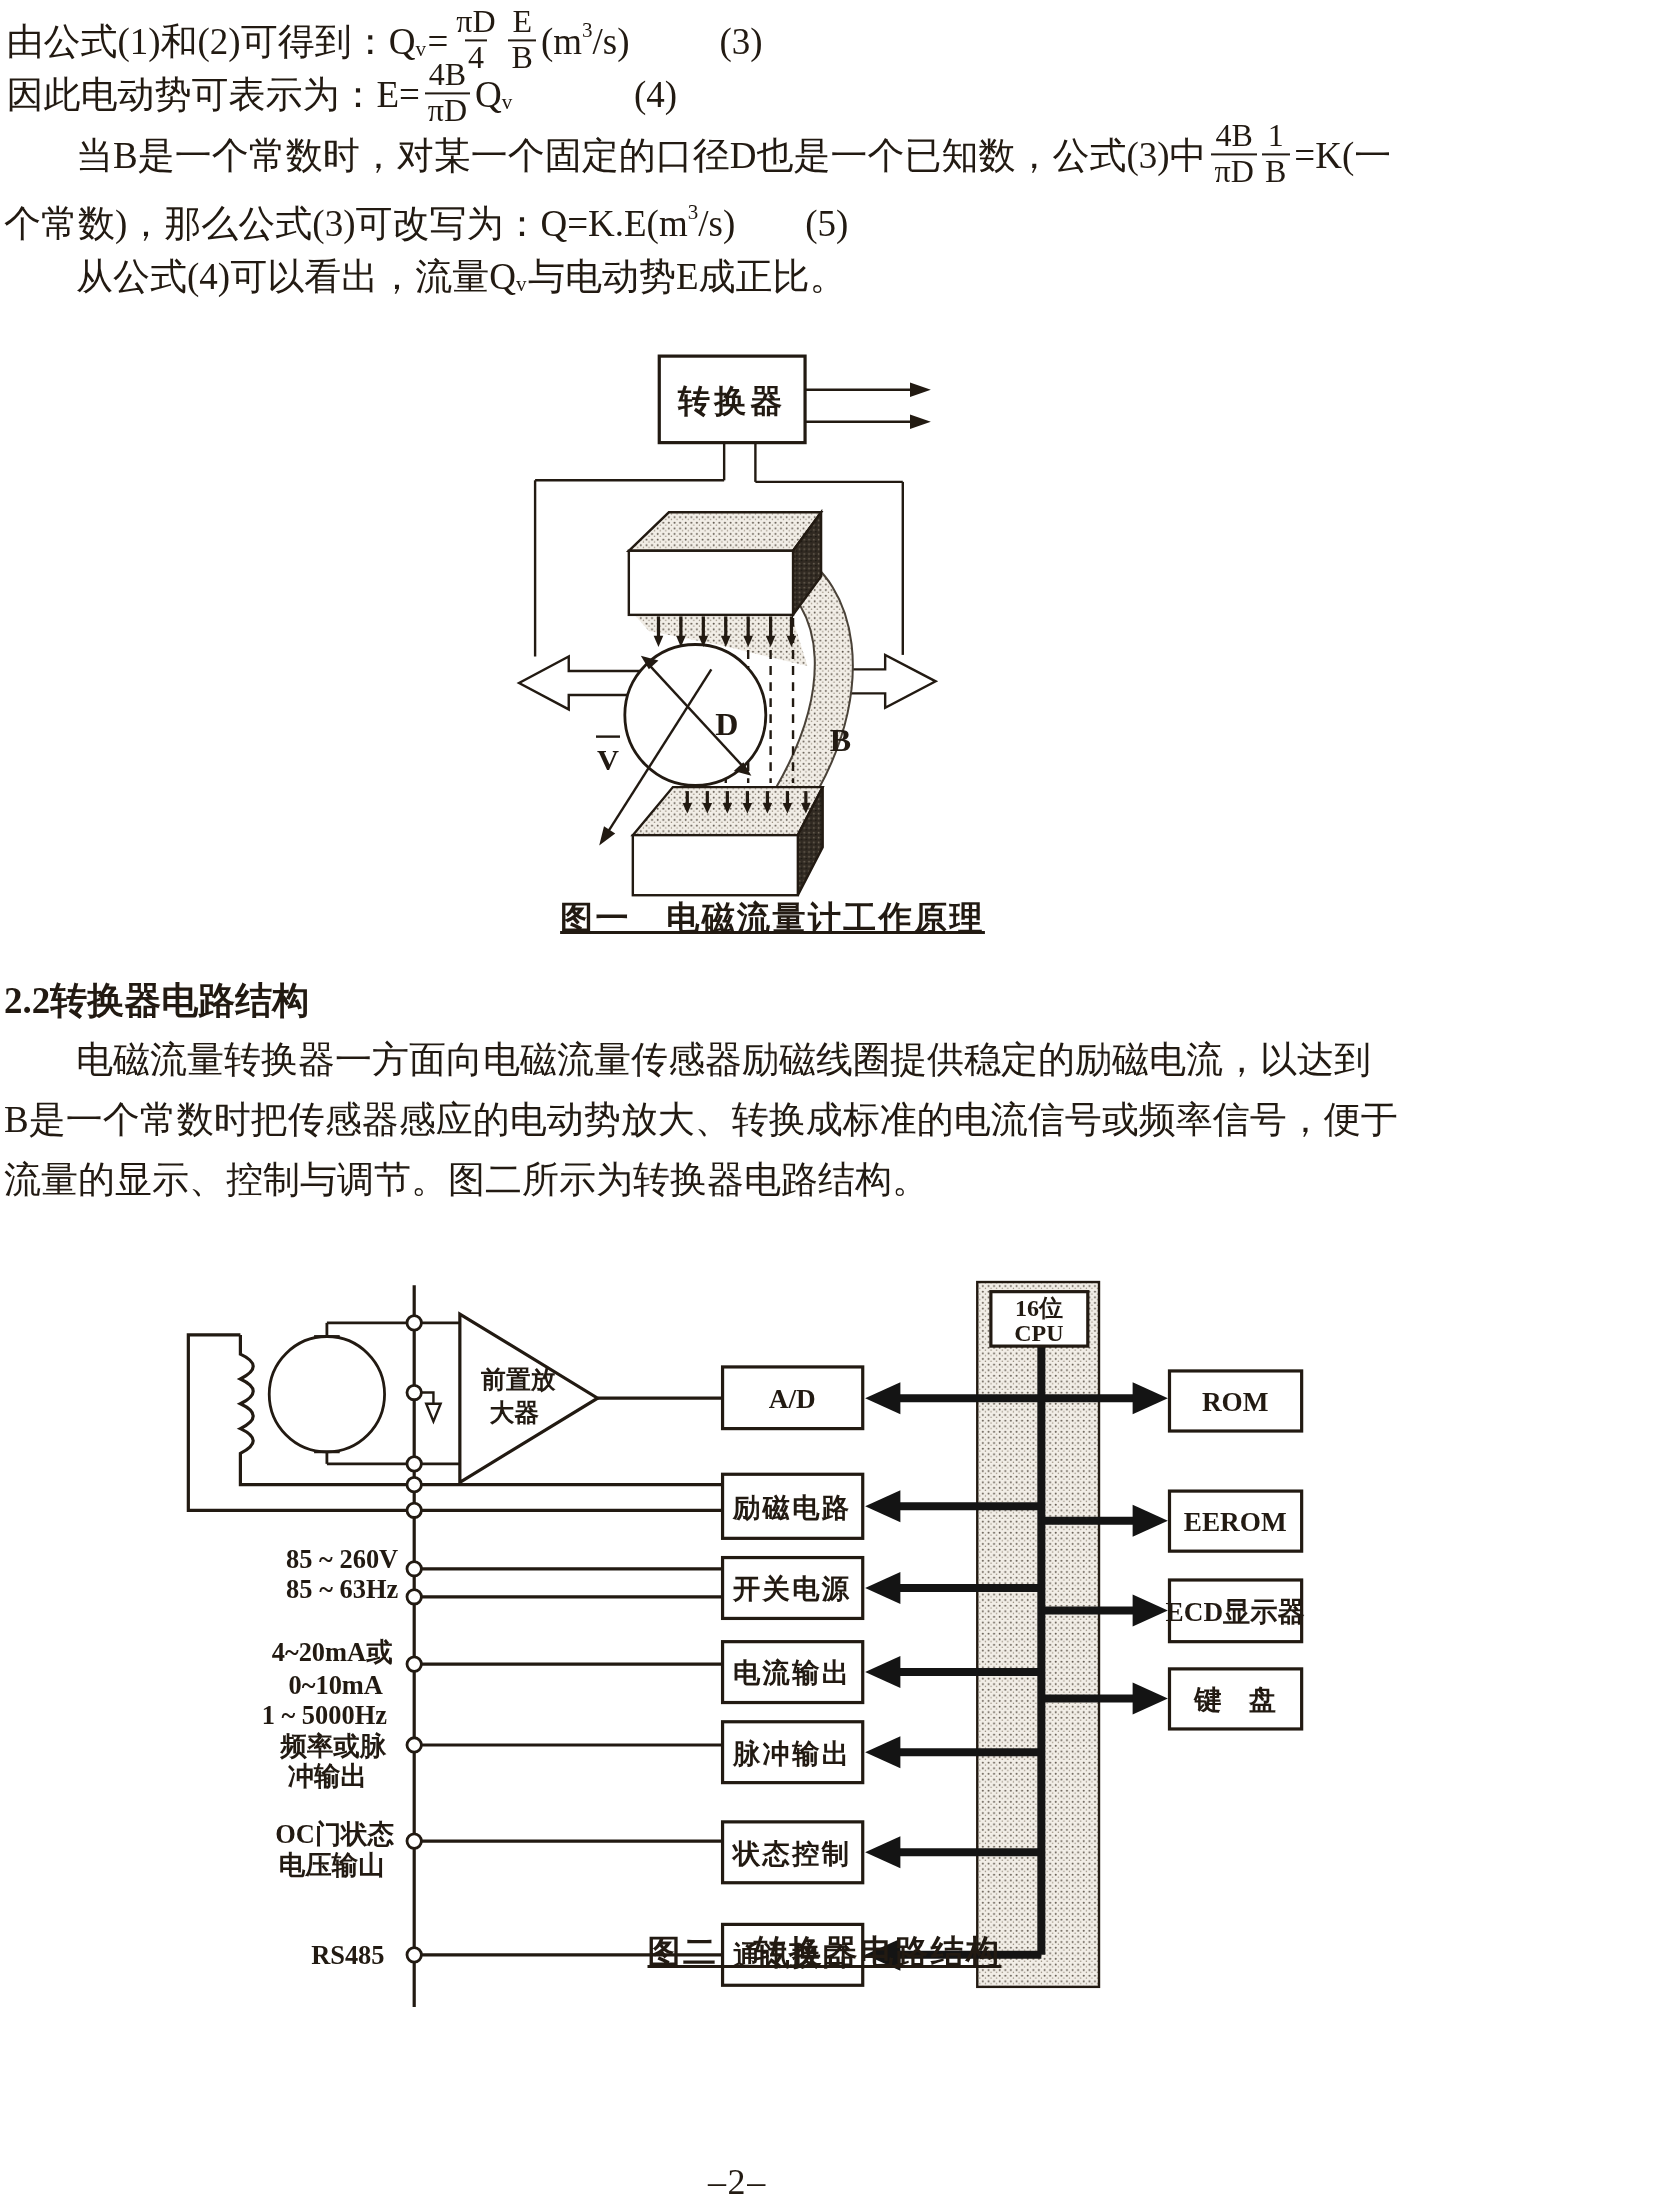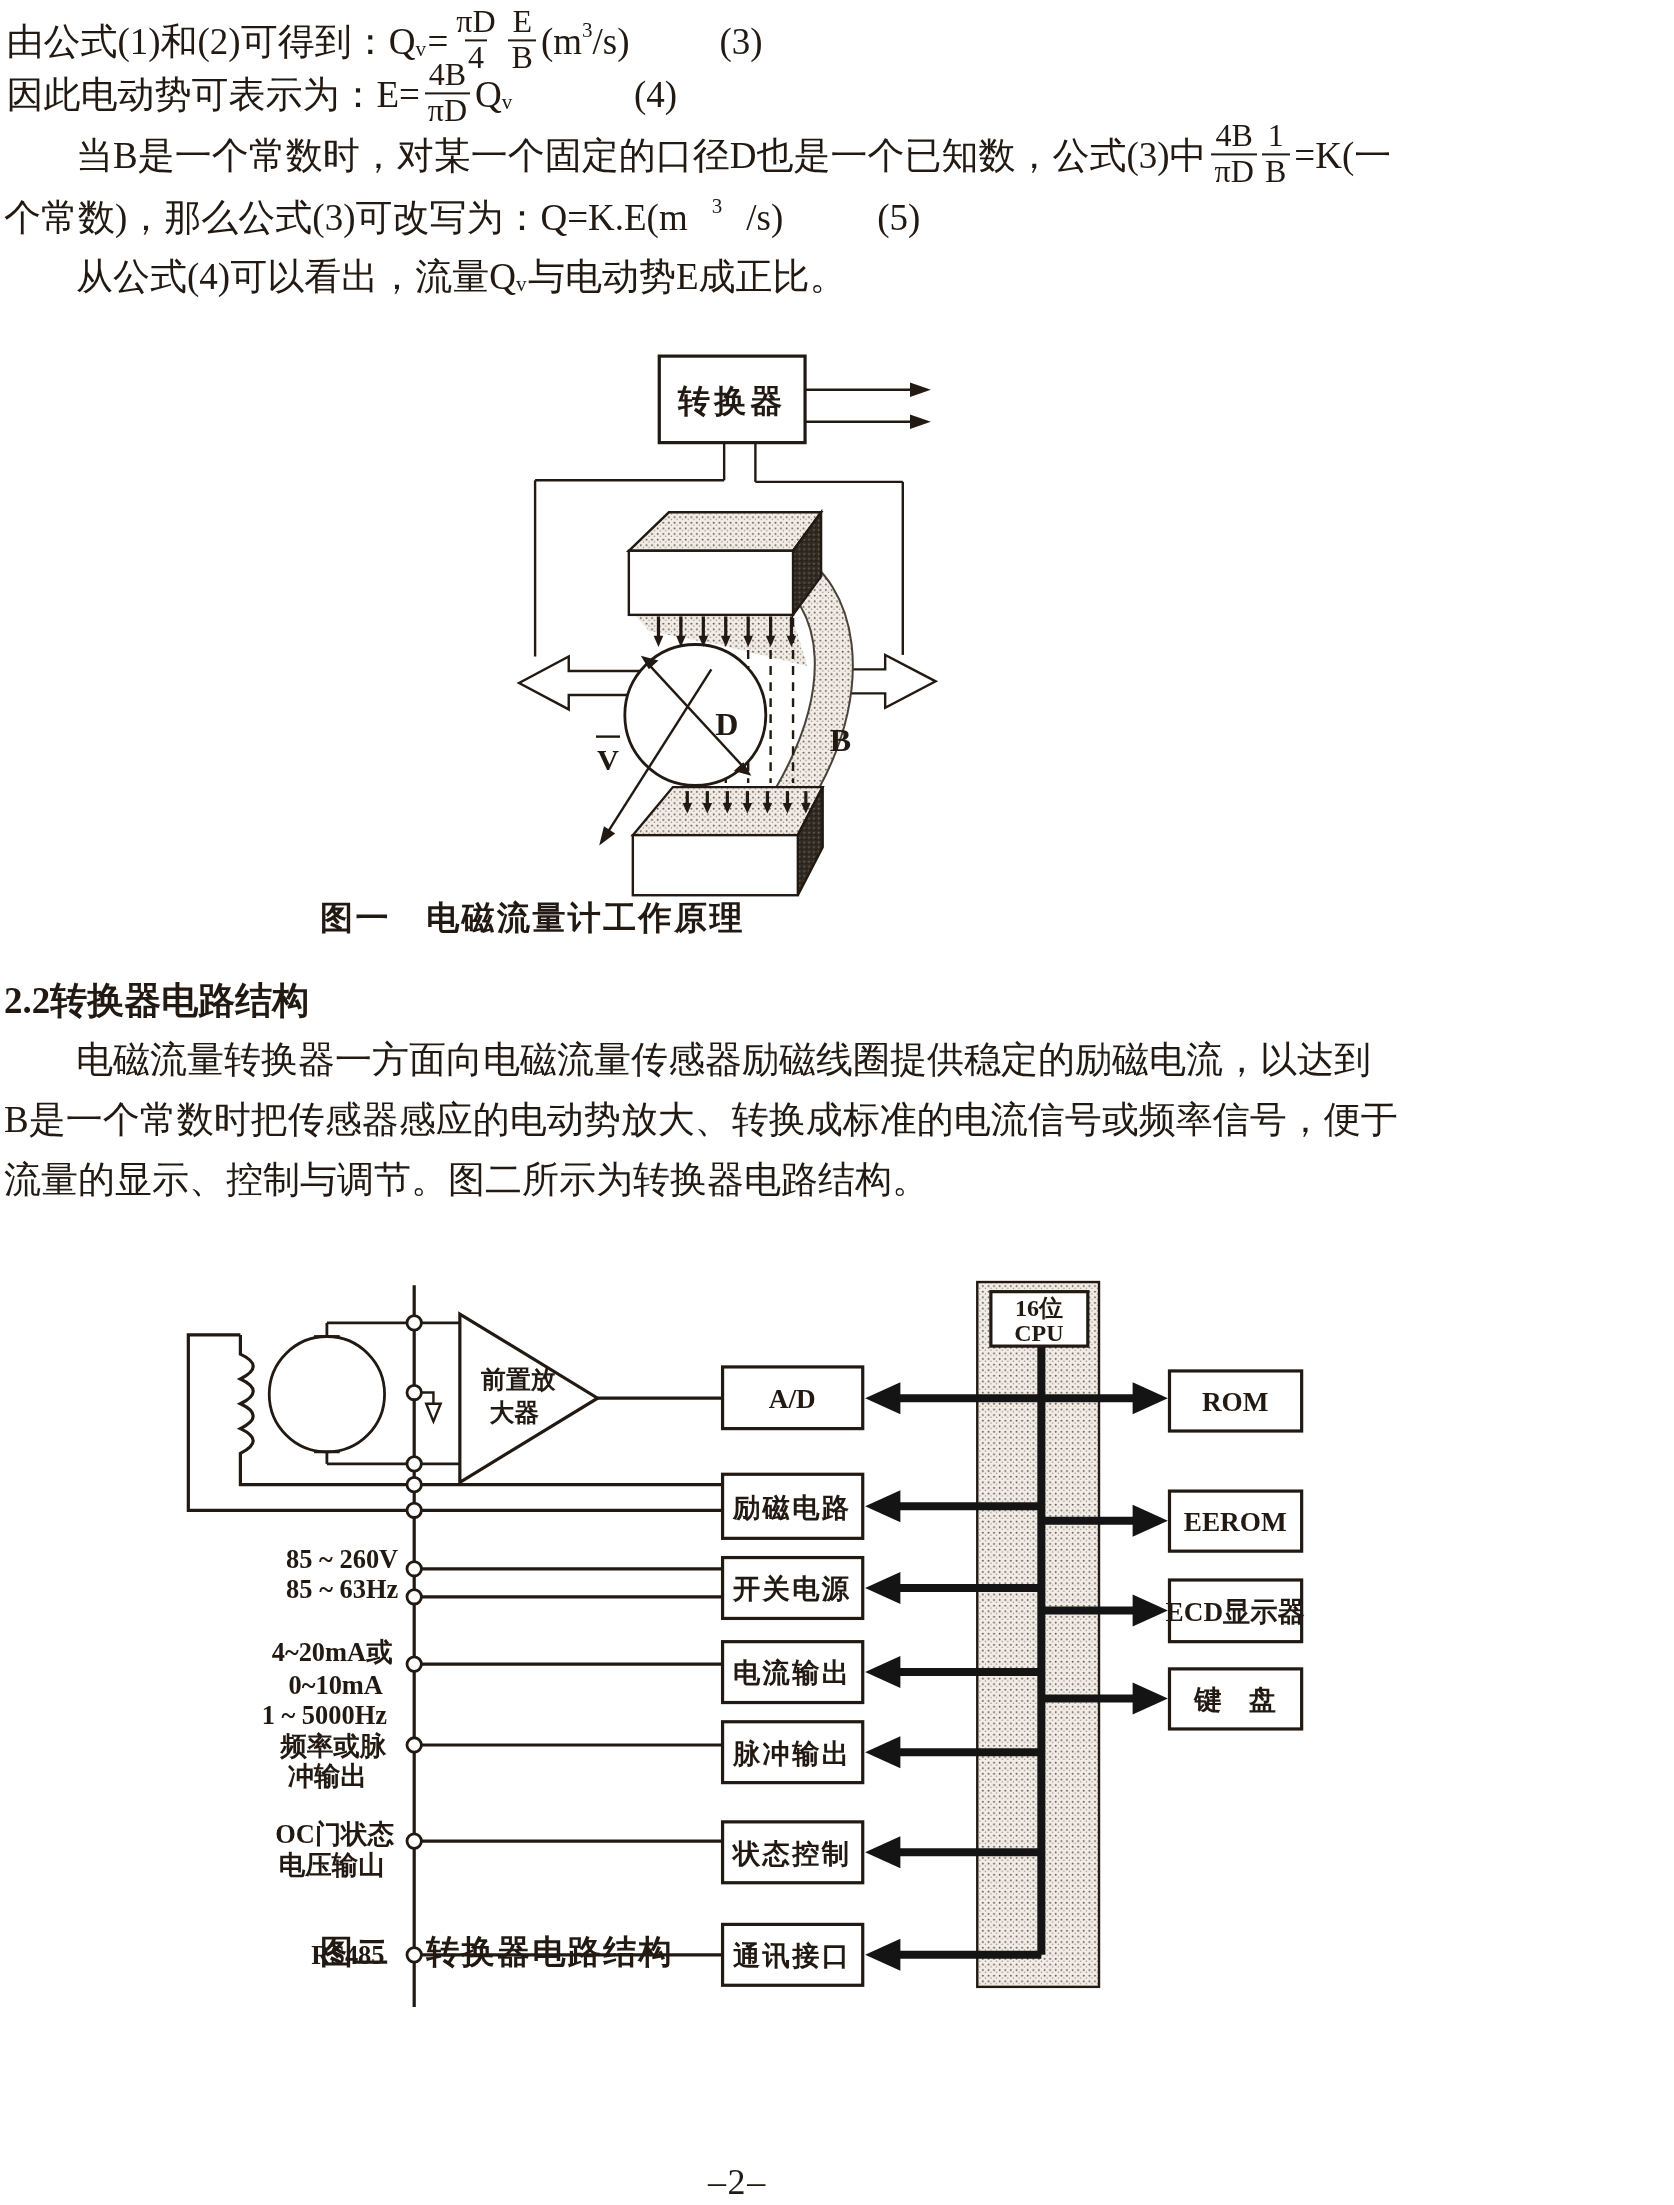--- a/index.html
+++ b/index.html
@@ -34,23 +34,24 @@
   .frac .den{padding:0 3.2px;border-top:2.4px solid #221a12;}
   sub.v{font-size:21px;transform:translateY(8px);margin-right:1.6px;}
   sup.p{font-size:21px;transform:translateY(-11.2px);}
   .tag3{margin-left:90px;}
   .tag4{margin-left:120px;}
   .tag5{margin-left:70px;}
   .caption{
     position:absolute;
     font-size:33px;
     font-weight:700;
-    text-align:left;
+    text-align:center;
     letter-spacing:2.4px;
     color:#221a12;
+    text-decoration:underline;
   }
   svg{position:absolute;left:0;}
   svg text{
     font-family:"Liberation Serif","DejaVu Serif",serif;
     fill:#221a12;
   }
   .pageno{
     position:absolute;
     font-size:36px;
     letter-spacing:1.6px;
@@ -97,21 +98,21 @@
         <span class="num">4B</span>
         <span class="den">πD</span>
       </span>
       <span class="frac" style="margin-left:0;">
         <span class="num">1</span>
         <span class="den">B</span>
       </span>
       <span>=K(一</span>
   </div>
 
-  <div class="tline" style="top:186px;left:4px;height:64px;gap:24px;">
+  <div class="tline" style="top:192px;left:4px;height:64px;">
     <span>个常数)，那么公式(3)可改写为：Q=K.E(m</span>
       <sup class="p">3</sup>
       <span>/s)</span>
       <span class="tag5">(5)</span>
   </div>
 
   <div class="tline" style="top:245px;left:76px;height:64px;">
     <span>从公式(4)可以看出，流量Q</span>
       <sub class="v">v</sub>
       <span>与电动势E成正比。</span>

